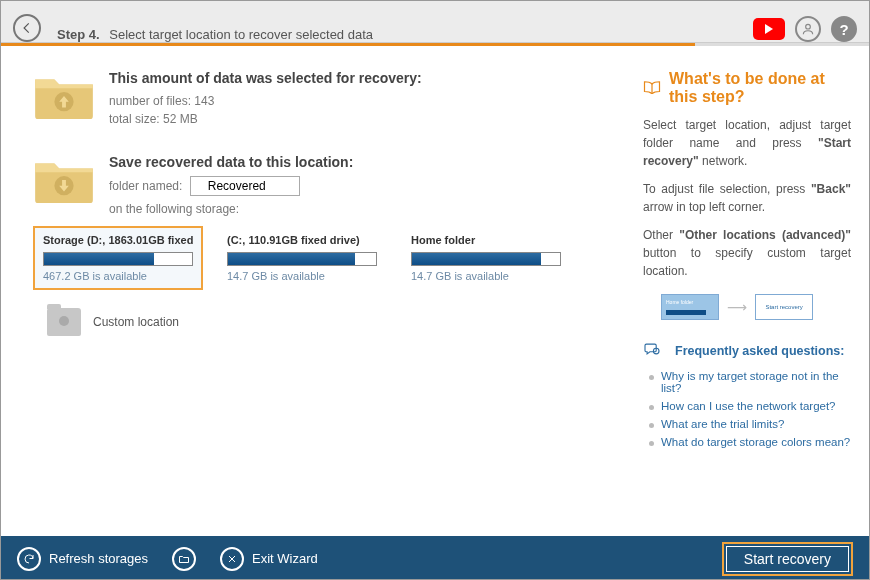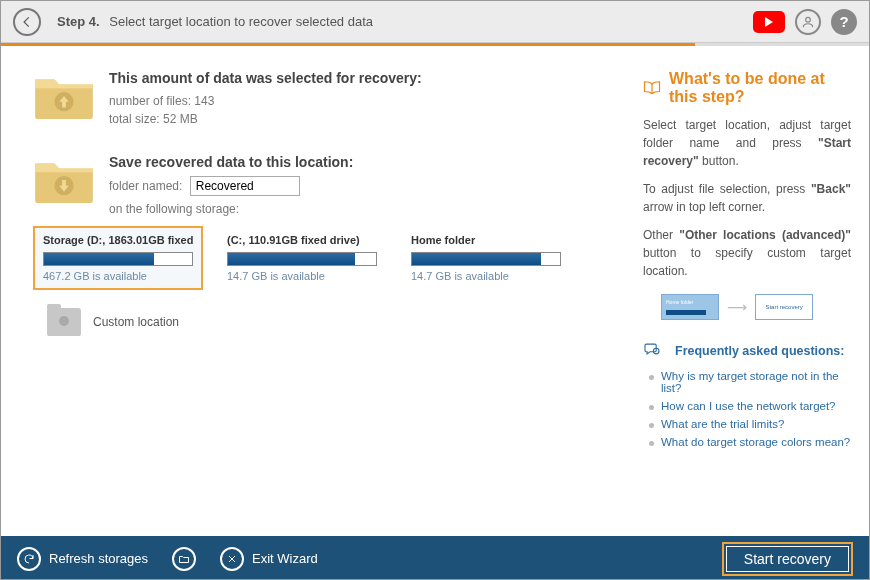--- a/index.html
+++ b/index.html
@@ -1,17 +1,17 @@
 <!DOCTYPE html>
 <html><head>
 <meta charset="utf-8">
 <style>
 *{box-sizing:border-box;margin:0;padding:0;font-family:Arial,Helvetica,sans-serif}
 body{width:870px;height:580px;overflow:hidden;background:#fff;border:1px solid #999;}
-.header{height:42px;background:#ececec;display:flex;align-items:center;padding:0 12px;border-bottom:1px solid #ccc}
+.header{height:42px;background:#ececec;display:flex;align-items:flex-end;padding:0 12px;border-bottom:1px solid #ccc}
 .back-btn{width:28px;height:28px;border-radius:50%;border:2px solid #777;display:flex;align-items:center;justify-content:center;margin-right:16px;cursor:pointer;background:#ececec}
 .back-btn svg{width:14px;height:14px;stroke:#555;stroke-width:2;fill:none}
 .step-label{color:#555;font-size:13px}
 .step-label b{font-weight:bold;margin-right:6px}
 .header-icons{margin-left:auto;display:flex;gap:10px;align-items:center}
 .hicon{width:26px;height:26px;border-radius:50%;border:2px solid #888;display:flex;align-items:center;justify-content:center;cursor:pointer}
 .hicon svg{width:14px;height:14px}
 .yt{width:32px;height:22px;background:#ff0000;border-radius:5px;display:flex;align-items:center;justify-content:center;cursor:pointer}
 .yt::after{content:"";border-left:8px solid #fff;border-top:5px solid transparent;border-bottom:5px solid transparent}
 .progress{height:3px;display:flex}
@@ -20,21 +20,21 @@
 .progress .todo{background:#ddd}
 .body{display:flex;height:490px}
 .main{flex:1;padding:24px 20px 10px 32px;position:relative}
 .side{width:226px;padding:24px 18px 10px 0;font-size:12px;color:#555}
 .section{display:flex;margin-bottom:26px}
 .folder-ico{width:62px;height:50px;margin-right:14px;flex-shrink:0}
 .folder-svg{width:62px;height:50px}
 .sec-title{font-size:14px;font-weight:bold;color:#444;margin-bottom:6px}
 .meta{font-size:12px;color:#777;line-height:1.5}
 .folder-input{font-size:12px;color:#777;margin:4px 0}
-.folder-input input{border:1px solid #aaa;padding:2px 5px;font-size:12px;width:110px;margin-left:4px}
+.folder-input input{border:1px solid #aaa;padding:2px 17px;font-size:12px;width:110px;margin-left:4px}
 .storage-row{display:flex;gap:14px;margin-top:8px}
 .storage{width:170px;padding:6px 8px 6px 8px;border:2px solid transparent;cursor:pointer}
 .storage.selected{border:2px solid #f1a33c;background:#f4f8fb}
 .st-title{font-size:11px;font-weight:bold;color:#333;margin-bottom:6px;white-space:nowrap;overflow:hidden}
 .st-bar{height:14px;background:#fff;border:1px solid #888;position:relative;margin-bottom:4px}
 .st-fill{height:100%;background:linear-gradient(#2d6ca2,#0e4d86)}
 .st-avail{font-size:11px;color:#6d8aa5}
 .custom-row{display:flex;align-items:center;margin-top:18px;margin-left:14px;cursor:pointer}
 .custom-folder{width:34px;height:28px;background:#c7c7c7;border-radius:3px 3px 2px 2px;position:relative;margin-right:12px}
 .custom-folder::before{content:"";position:absolute;top:-4px;left:0;width:14px;height:5px;background:#c7c7c7;border-radius:2px 2px 0 0}
@@ -166,21 +166,21 @@
   <div class="side">
     <div class="side-h">
       <span class="side-ico">
         <svg width="18" height="14" viewBox="0 0 24 18" fill="none" stroke="#e8891a" stroke-width="1.6">
             <path d="M2 2c3 0 7 0 10 3 3-3 7-3 10-3v13c-3 0-7 0-10 3-3-3-7-3-10-3z"></path>
             <path d="M12 5v13"></path>
           </svg>
       </span>
       <span class="t">What's to be done at this step?</span>
     </div>
-    <p class="side-p"><span>Select target location, adjust target folder name and press </span><b>"Start recovery"</b><span> button.</span></p>
+    <p class="side-p"><span>Select target location, adjust target folder name and press </span><b>"Start recovery"</b><span> network.</span></p>
     <p class="side-p"><span>To adjust file selection, press </span><b>"Back"</b><span> arrow in top left corner.</span></p>
     <p class="side-p"><span>Other </span><b>"Other locations (advanced)"</b><span> button to specify custom target location.</span></p>
 
     <div class="thumb-row">
       <div class="mini">
           <span class="lab">Home folder</span>
           <div class="bar"></div>
         </div>
       <span class="arrow-mini">⟶</span>
       <div class="mini2">Start recovery</div>

